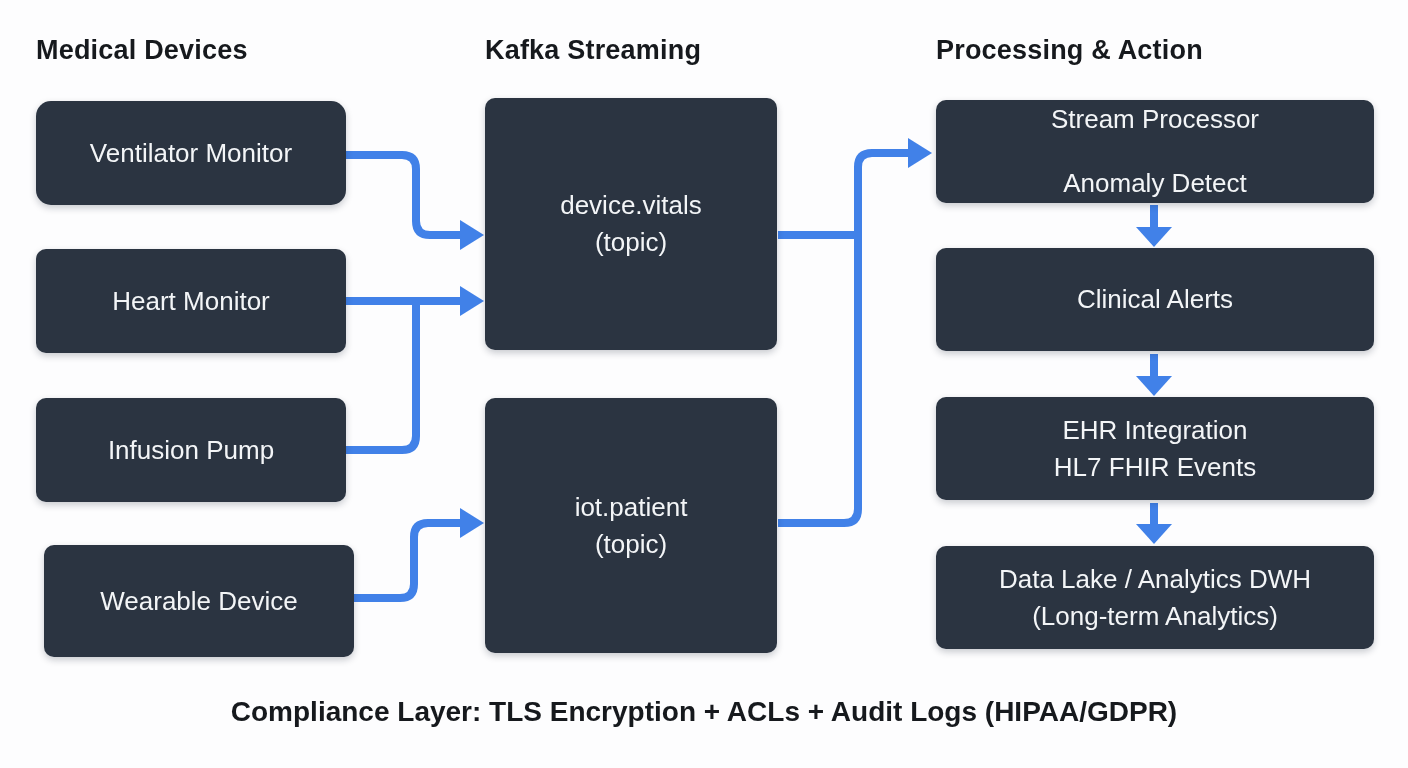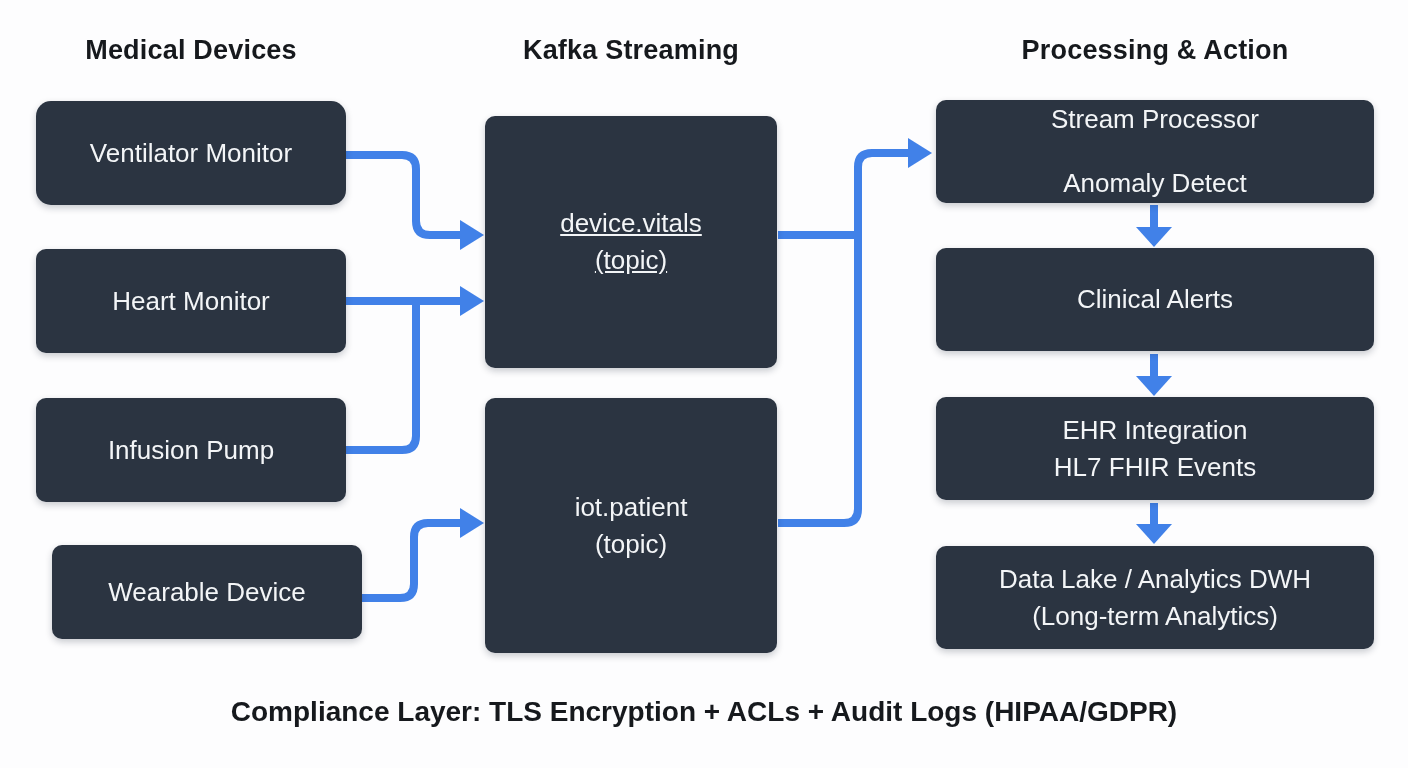--- a/index.html
+++ b/index.html
@@ -10,21 +10,20 @@
   .canvas{
     position:relative;
     width:1408px;
     height:768px;
     background:var(--background,#fdfdfe);
     overflow:hidden;
   }
   .col-title{
     position:absolute;
     top:35px;
-    text-align:center;
     font-size:27px;
     font-weight:600;
     color:var(--heading-text,#16191d);
     letter-spacing:.2px;
   }
   .node{
     position:absolute;
     background:var(--node-fill,#2b3441);
     color:var(--node-text,#f3f5f7);
     border-radius:10px;
@@ -101,25 +100,25 @@
 
   <div class="node" style="left:36px;top:101px;width:310px;height:104px;border-radius:15px;">
     <span>Ventilator Monitor</span>
   </div>
   <div class="node" style="left:36px;top:249px;width:310px;height:104px;">
     <span>Heart Monitor</span>
   </div>
   <div class="node" style="left:36px;top:398px;width:310px;height:104px;">
     <span>Infusion Pump</span>
   </div>
-  <div class="node" style="left:52px;top:545px;width:310px;height:94px;text-align:center;">
+  <div class="node" style="left:44px;top:545px;width:310px;height:112px;text-align:center;">
     <span>Wearable Device</span>
   </div>
 
-  <div class="node" style="left:485px;top:116px;width:292px;height:252px;text-decoration:underline;">
+  <div class="node" style="left:485px;top:98px;width:292px;height:252px;">
     <span>device.vitals</span>
     <span>(topic)</span>
   </div>
   <div class="node" style="left:485px;top:398px;width:292px;height:255px;">
     <span>iot.patient</span>
     <span>(topic)</span>
   </div>
 
   <div class="node" style="left:936px;top:100px;width:438px;height:103px;gap:27px;">
     <span>Stream Processor</span>

